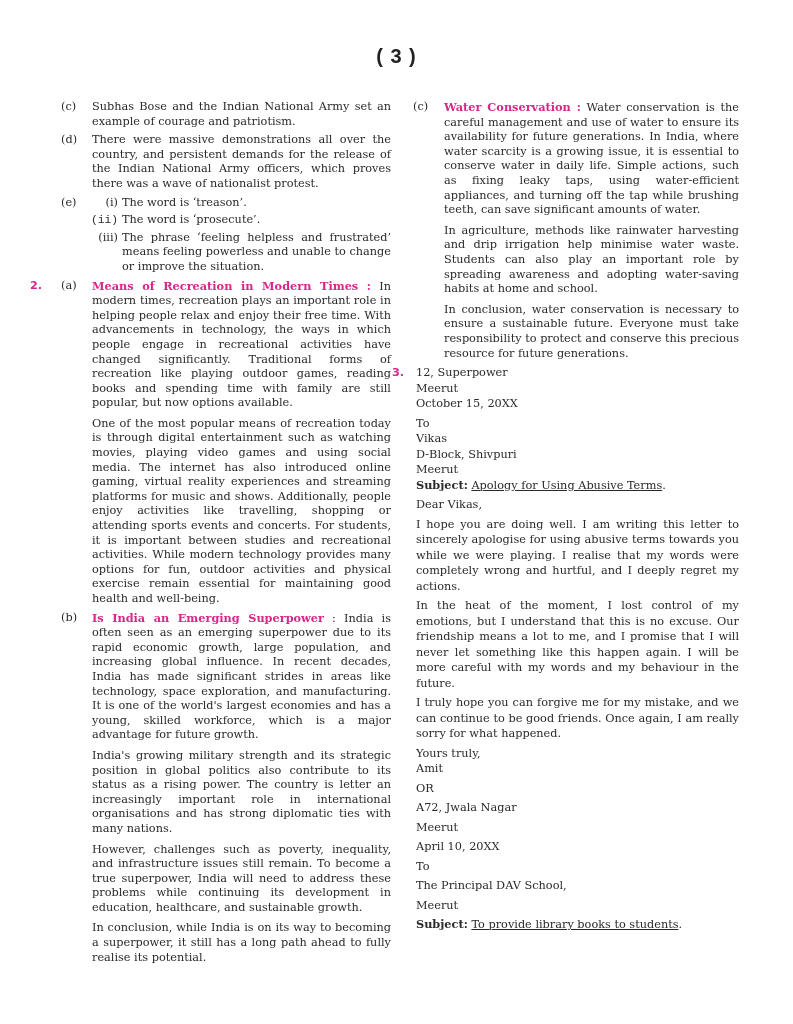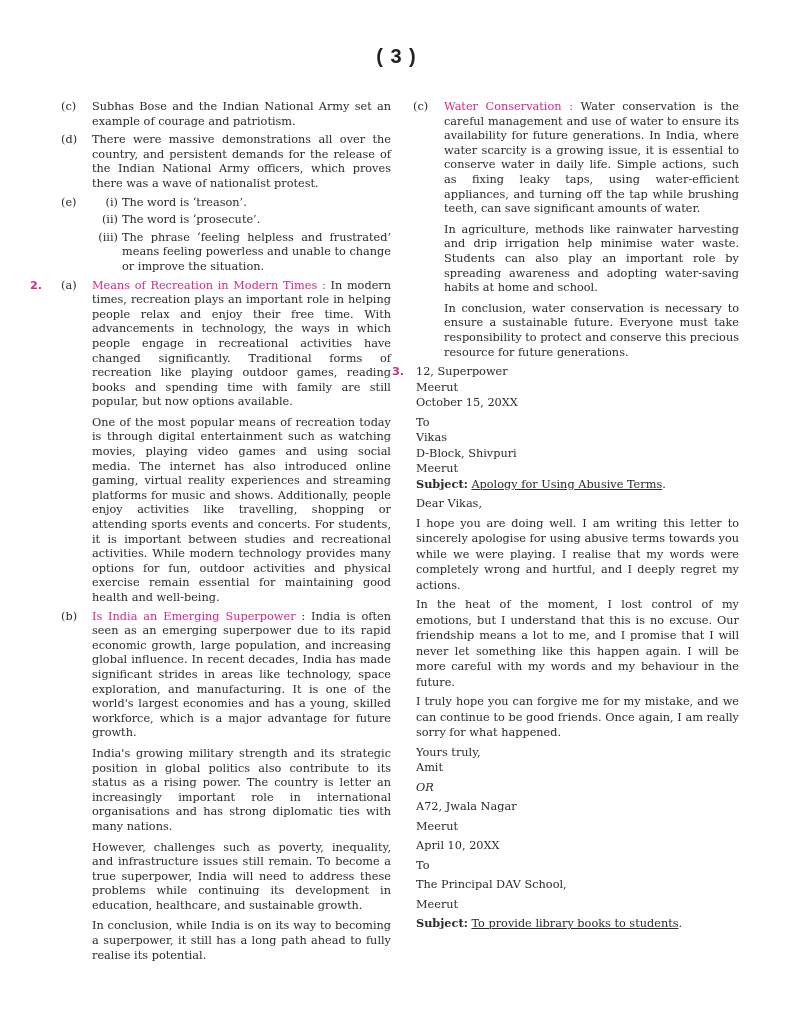--- a/index.html
+++ b/index.html
@@ -17,28 +17,28 @@
   }
   .col { position: absolute; top: 100px; }
   .col-left { left: 58px; width: 333px; }
   .col-right { left: 410px; width: 329px; }
   p { margin: 0; text-align: justify; }
   .item { position: relative; padding-left: 34px; margin-bottom: 4px; }
   .item .lbl { position: absolute; left: 3px; top: 0; }
   .sub { position: relative; padding-left: 34px; margin-bottom: 3px; }
   .sub .lbl { position: absolute; left: 0; top: 0; width: 30px; text-align: right; }
   .qnum { position: absolute; left: -28px; top: 0; color: #d6278a; font-weight: bold; font-family: "DejaVu Sans", sans-serif; }
-  .head { color: #d6278a; font-weight: normal; }
+  .head { color: #d6278a; font-weight: bold; }
   .para { margin-top: 6px; }
   .letter p { text-align: left; margin-bottom: 4px; }
   .letter .tight { margin-bottom: 0; }
   .letter .just { text-align: justify; }
   .bold { font-weight: bold; text-align: right; }
   .underline { text-decoration: underline; }
-  .or { text-align: center; font-style: italic; }
+  .or { text-align: center; }
 </style>
 </head>
 <body>
 
 <div class="page-number">( 3 )</div>
 
 <div class="col col-left">
   <div class="item">
     <span class="lbl">(c)</span>
     <p>Subhas Bose and the Indian National Army set an example of courage and patriotism.</p>
@@ -47,21 +47,21 @@
     <span class="lbl">(d)</span>
     <p>There were massive demonstrations all over the country, and persistent demands for the release of the Indian National Army officers, which proves there was a wave of nationalist protest.</p>
   </div>
   <div class="item" style="padding-left:0;">
     <span class="lbl">(e)</span>
     <div class="sub" style="padding-left:64px;">
       <span class="lbl" style="width:60px;">(i)</span>
       <p>The word is ‘treason’.</p>
     </div>
     <div class="sub" style="padding-left:64px;">
-      <span class="lbl" style="width:60px;">(ii)</span>
+      <span class="lbl" style="width:60px;font-family:Liberation Mono, monospace;">(ii)</span>
       <p>The word is ‘prosecute’.</p>
     </div>
     <div class="sub" style="padding-left:64px;">
       <span class="lbl" style="width:60px;">(iii)</span>
       <p>The phrase ‘feeling helpless and frustrated’ means feeling powerless and unable to change or improve the situation.</p>
     </div>
   </div>
 
   <div class="item" style="margin-top:2px;">
     <span class="qnum">2.</span>

